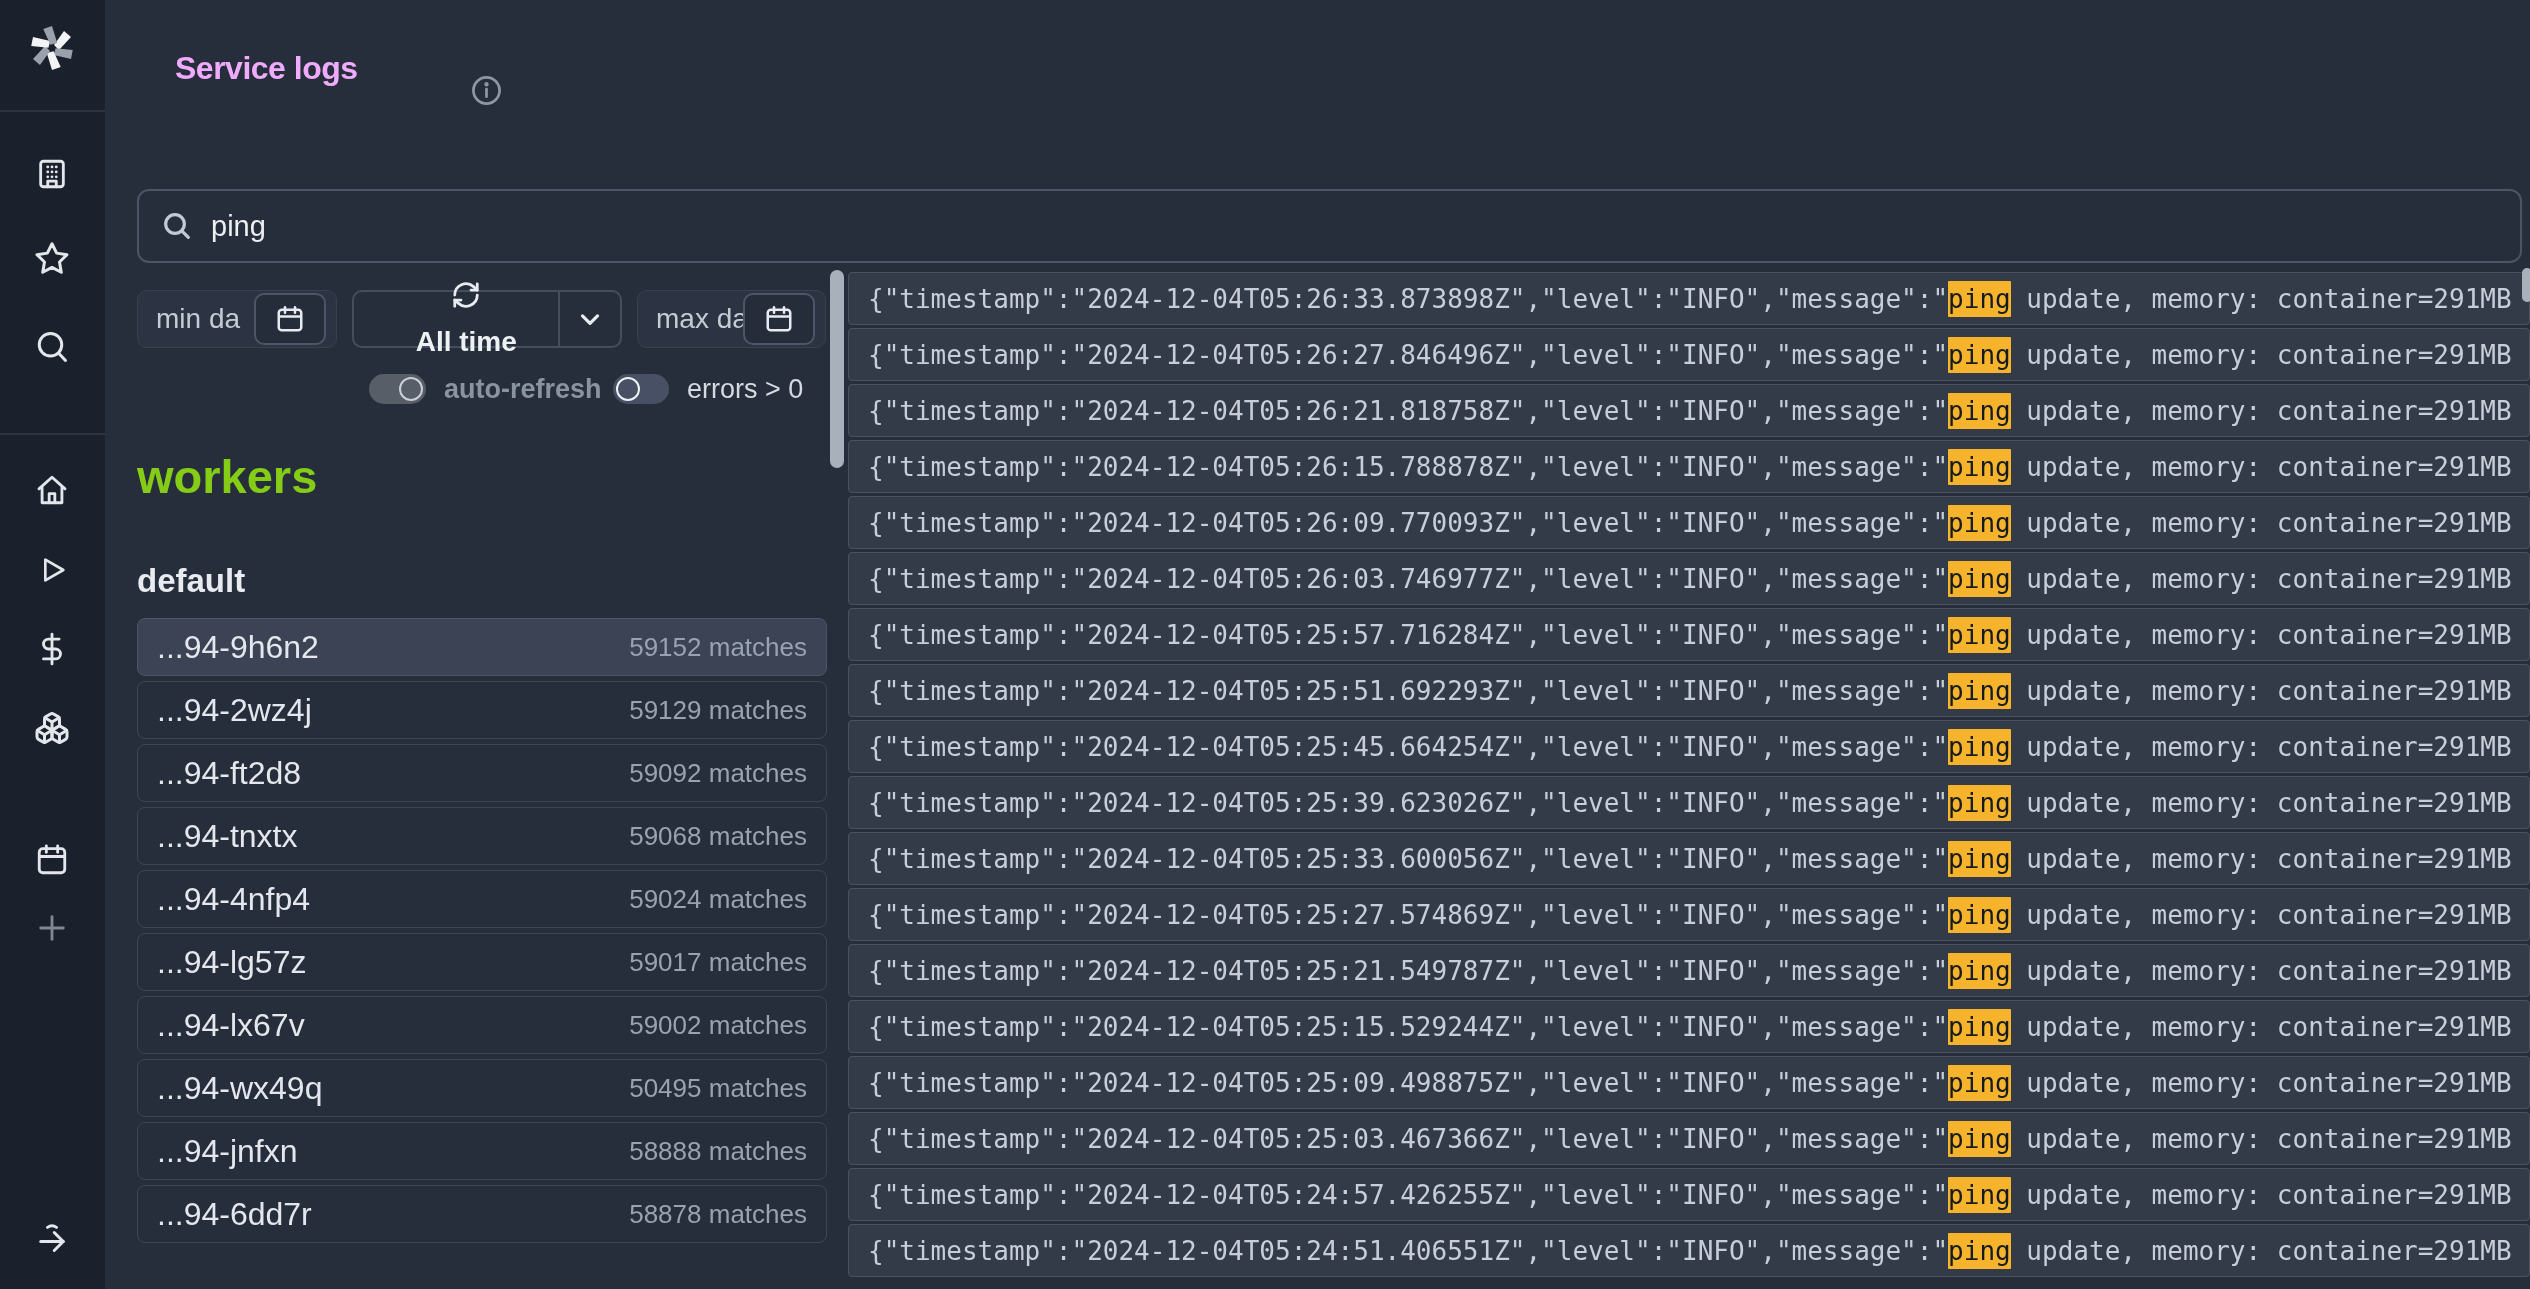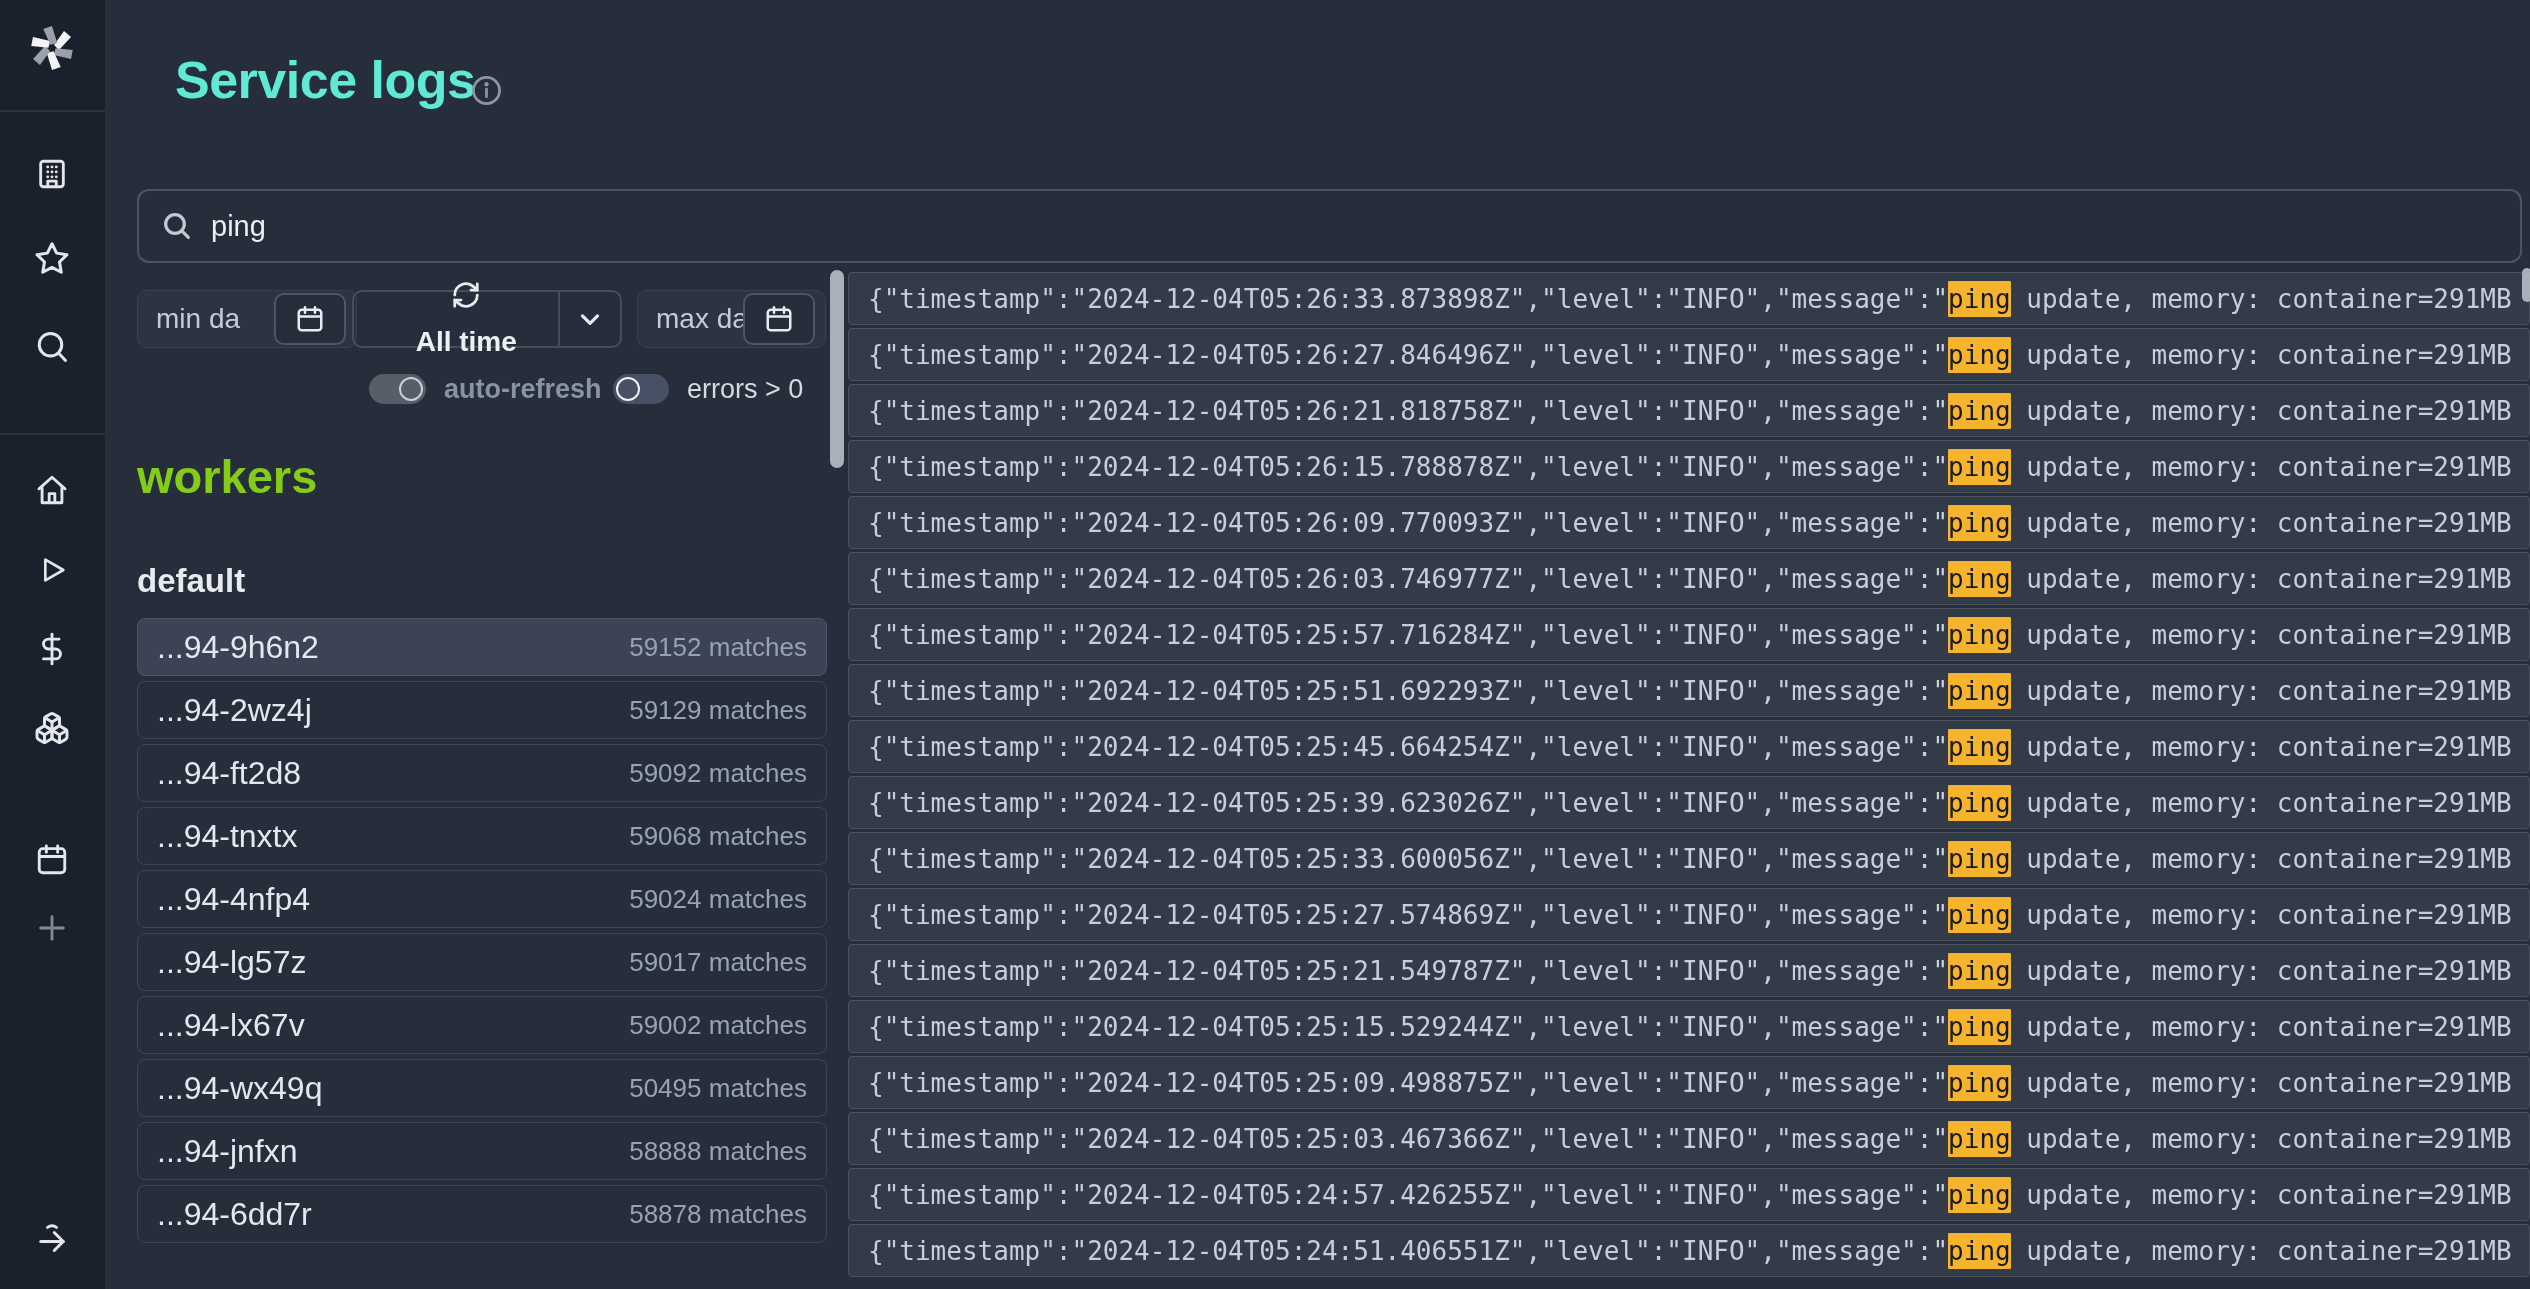--- a/index.html
+++ b/index.html
@@ -13,34 +13,34 @@
   svg { display:block; }
 
   
   .sidebar { position:absolute; left:0; top:0; width:105px; height:1289px; background:#1b212c; }
   .side-divider { position:absolute; left:0; width:105px; height:2px; background:#2d3440; }
   .side-icon { position:absolute; left:52px; transform:translate(-50%,-50%); color:#e3e7ec; cursor:pointer; }
   .side-icon svg { stroke:currentColor; fill:none; stroke-width:2; stroke-linecap:round; stroke-linejoin:round; }
   .dim { color:#7f8894; }
 
   
-  .page-title { position:absolute; left:175px; top:50px; font-size:52px; font-weight:700; color:#5eead4; letter-spacing:-0.5px; }
+  .page-title { position:absolute; left:175px; top:50px; font-size:32px; font-weight:700; color:#f0abfc; letter-spacing:-0.5px; }
   .info-icon { position:absolute; left:470px; top:74px; color:#8d96a2; }
   .info-icon svg { stroke:currentColor; fill:none; stroke-width:2; stroke-linecap:round; }
 
   
   .search-bar { position:absolute; left:137px; top:189px; width:2385px; height:74px;
     border:2px solid #4b5565; border-radius:12px; display:flex; align-items:center; padding-left:22px; gap:18px; }
   .search-bar svg { stroke:#c3cad4; fill:none; stroke-width:2.4; stroke-linecap:round; }
   .search-bar input { flex:1; background:transparent; border:none; outline:none; color:#eceff3; font-size:29px; font-family:"Liberation Sans", sans-serif; }
 
   
   .date-group { position:absolute; top:290px; height:58px; background:#2c3342; border:1px solid #39414f; border-radius:10px;
     display:flex; align-items:center; padding-left:18px; overflow:hidden; color:#c4cbd4; font-size:28px; white-space:nowrap; }
-  .date-group.min { left:137px; width:220px; }
+  .date-group.min { left:137px; width:200px; }
   .date-group.max { left:637px; width:189px; }
   .cal-btn { position:absolute; right:10px; top:50%; transform:translateY(-50%); width:72px; height:52px;
     background:#262d3a; border:2px solid #4d5666; border-radius:10px; display:flex; align-items:center; justify-content:center; color:#e8ebf0; cursor:pointer; }
   .cal-btn svg { stroke:currentColor; fill:none; stroke-width:2; stroke-linecap:round; stroke-linejoin:round; }
   .time-group { position:absolute; left:352px; top:290px; width:270px; height:58px; border:2px solid #454e5d; border-radius:10px;
     display:flex; align-items:center; color:#eef1f4; cursor:pointer; }
   .time-main { display:flex; align-items:center; gap:16px; padding-left:20px; width:206px;flex-direction:column; }
   .time-main svg { stroke:#e8ebf0; fill:none; stroke-width:2.2; stroke-linecap:round; stroke-linejoin:round; }
   .time-label { font-size:28px; font-weight:600; }
   .time-caret { width:62px; height:100%; border-left:2px solid #454e5d; display:flex; align-items:center; justify-content:center; }

